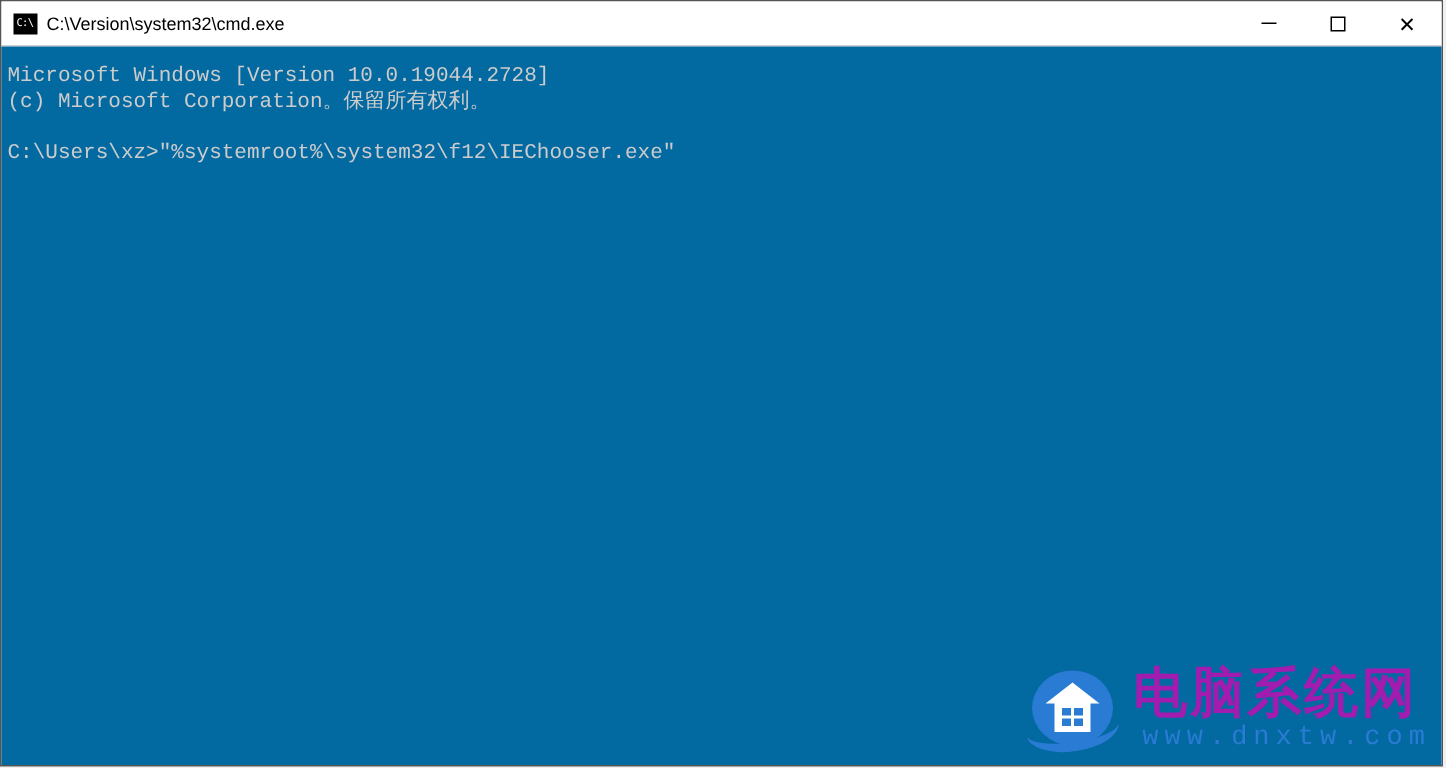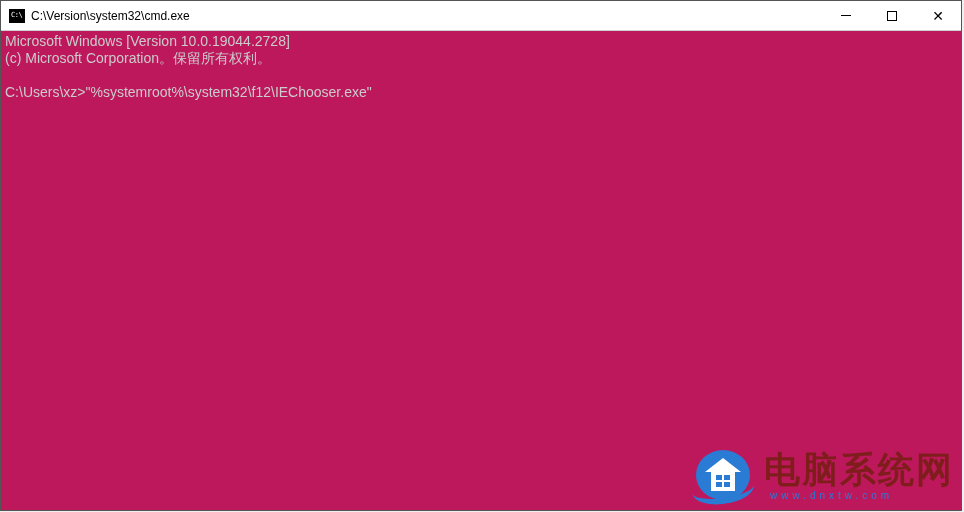--- a/index.html
+++ b/index.html
@@ -73,24 +73,24 @@
     .maximize-glyph {
       width: 10px;
       height: 10px;
       border: 1px solid #000;
     }
     .close-glyph {
       font-size: 14px;
       font-weight: 300;
     }
     .terminal {
-      background: #be185d;
+      background: #0369a1;
       height: calc(100% - 30px);
-      padding: 2px 4px;
-      font-family: Liberation Sans, sans-serif;
+      padding: 12px 4px;
+      font-family: Liberation Mono, monospace;
       font-size: 14px;
       line-height: 17px;
       color: #cccccc;
       white-space: pre;
       overflow: hidden;
     }
     .terminal-line {
       white-space: pre;
     }
     .watermark {
@@ -177,27 +177,27 @@
     }
     .watermark-text {
       display: flex;
       flex-direction: column;
       align-items: flex-start;
     }
     .watermark-cn {
       font-family: "Microsoft YaHei", "SimHei", sans-serif;
       font-size: 36px;
       font-weight: bold;
-      color: #7f1d1d;
+      color: #a21caf;
       letter-spacing: 2px;
       line-height: 1;
     }
     .watermark-url {
-      font-family: Liberation Sans, sans-serif;
-      font-size: 10px;
+      font-family: Liberation Mono, monospace;
+      font-size: 18px;
       color: #2a7bd4;
       letter-spacing: 4px;
       margin-top: 2px;
       padding-left: 6px;
     }
   </style>
 </head>
 <body>
 
 <div class="window">

